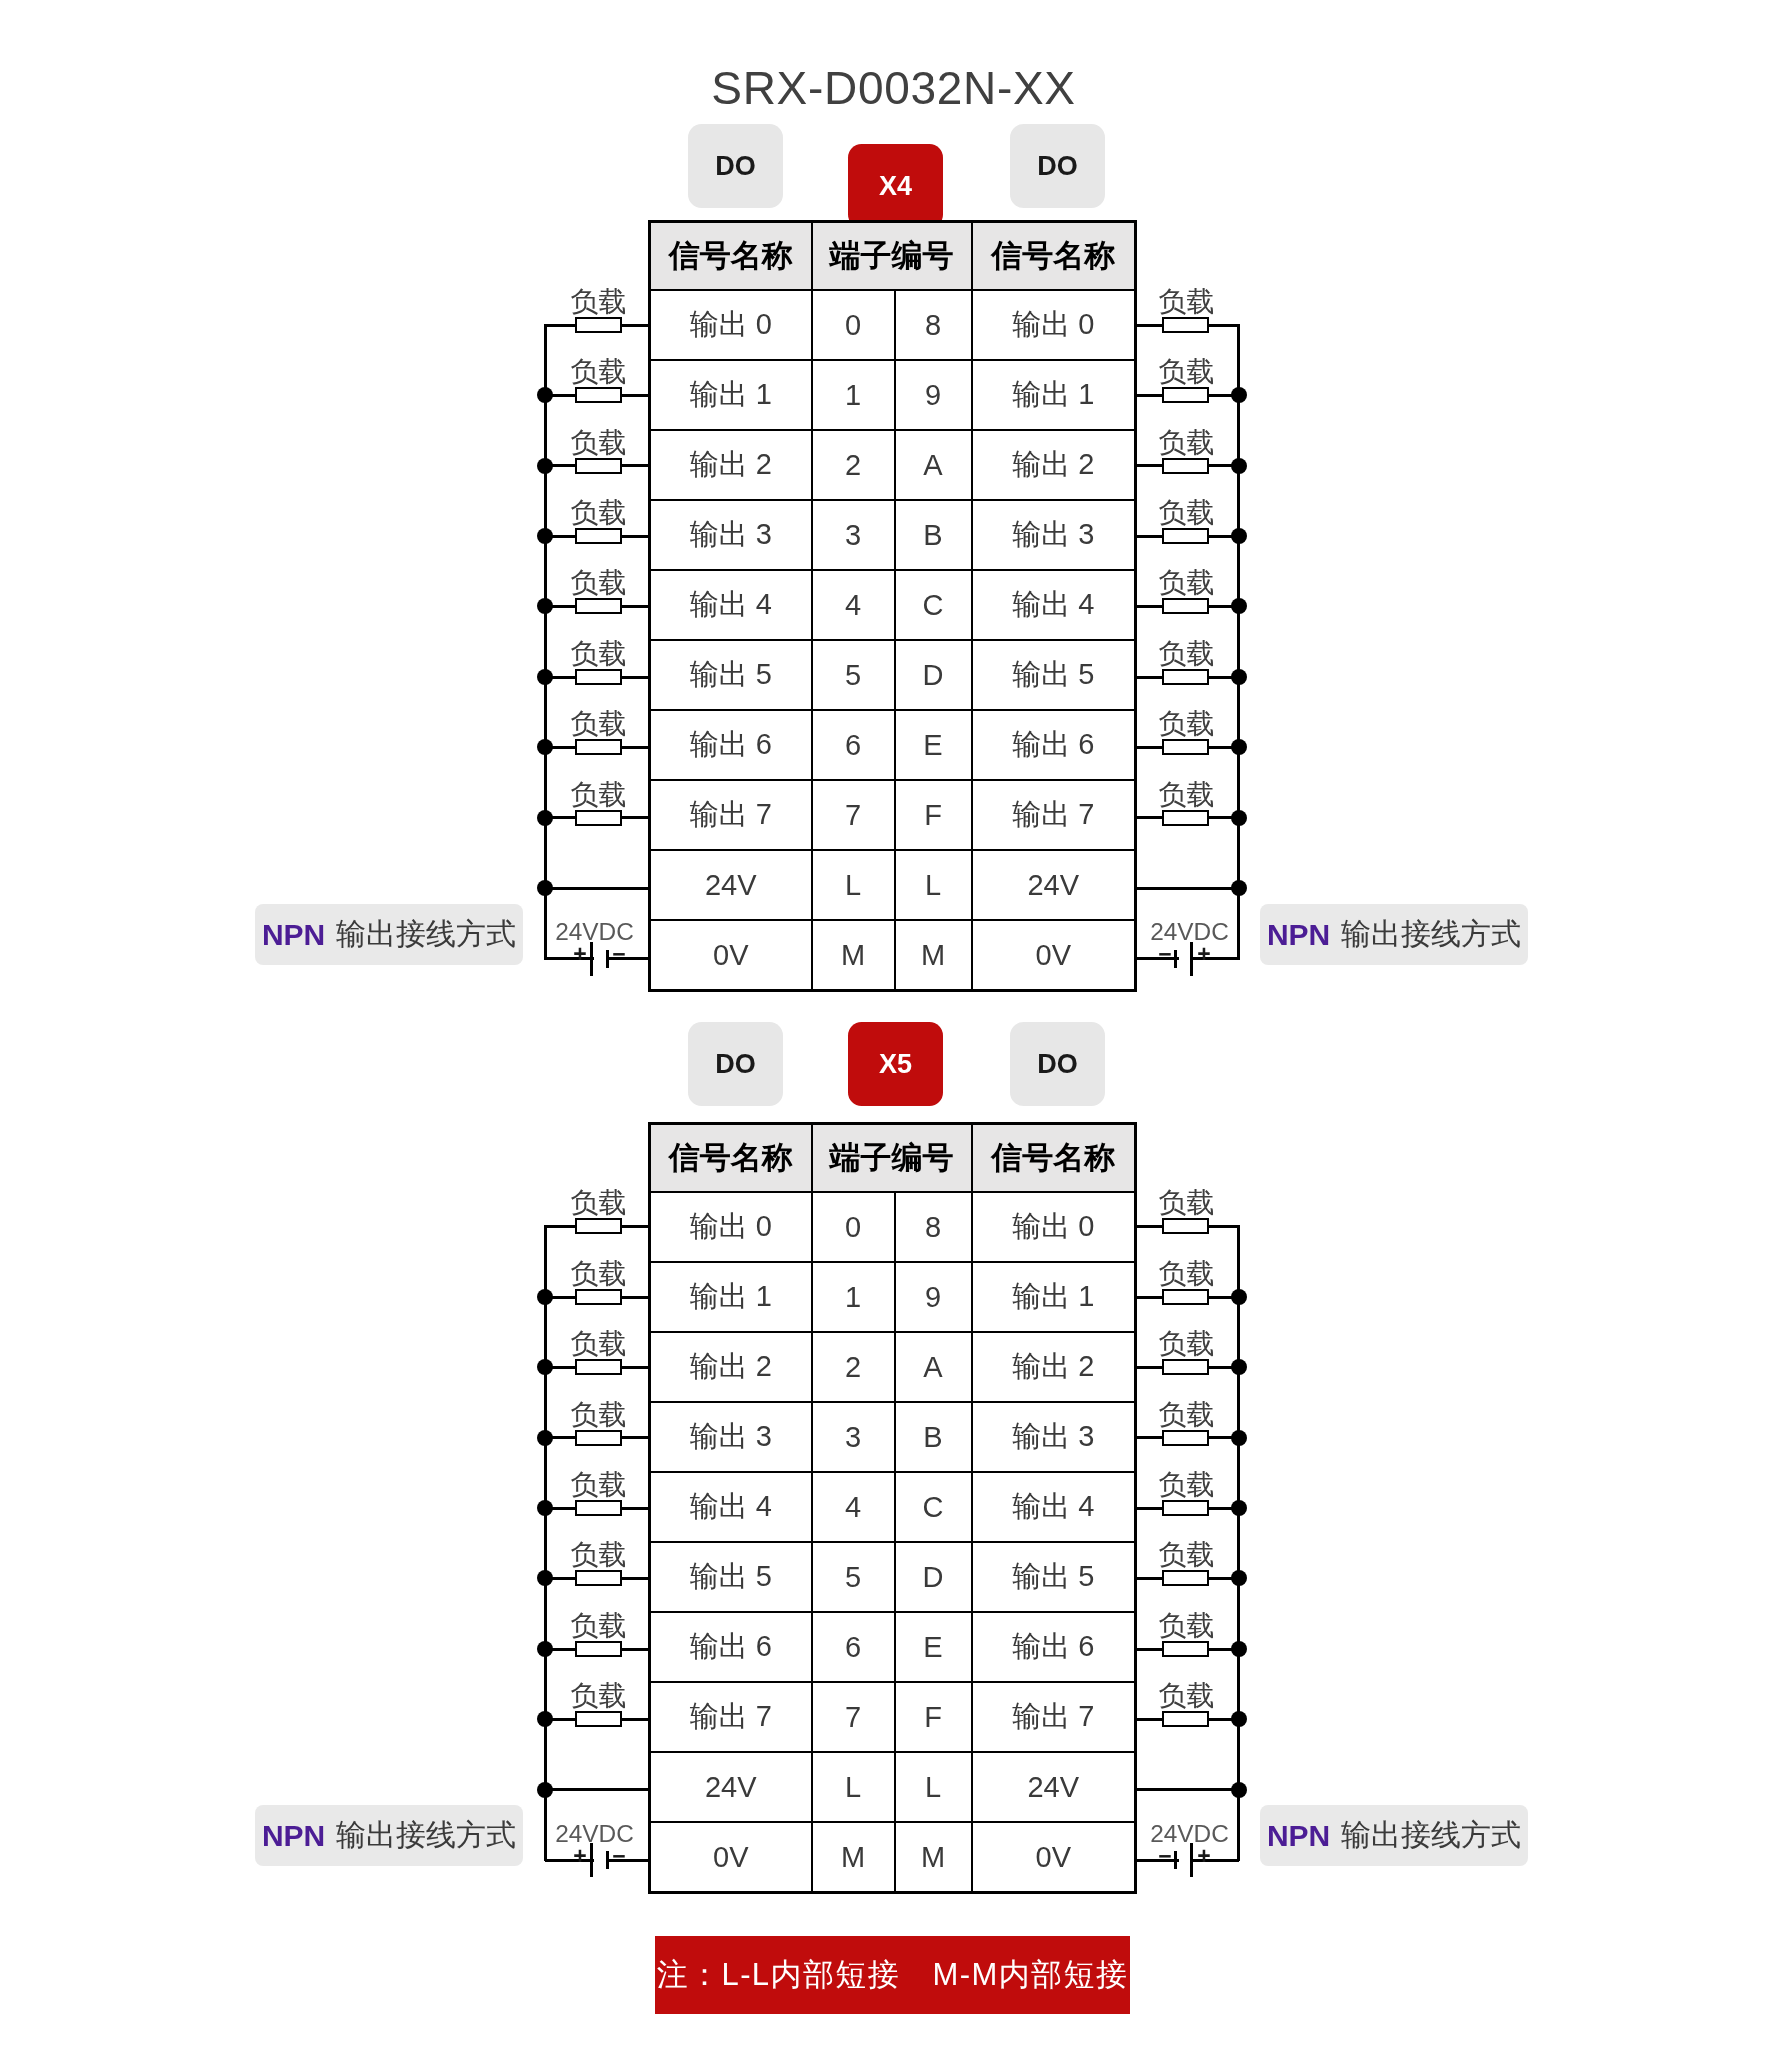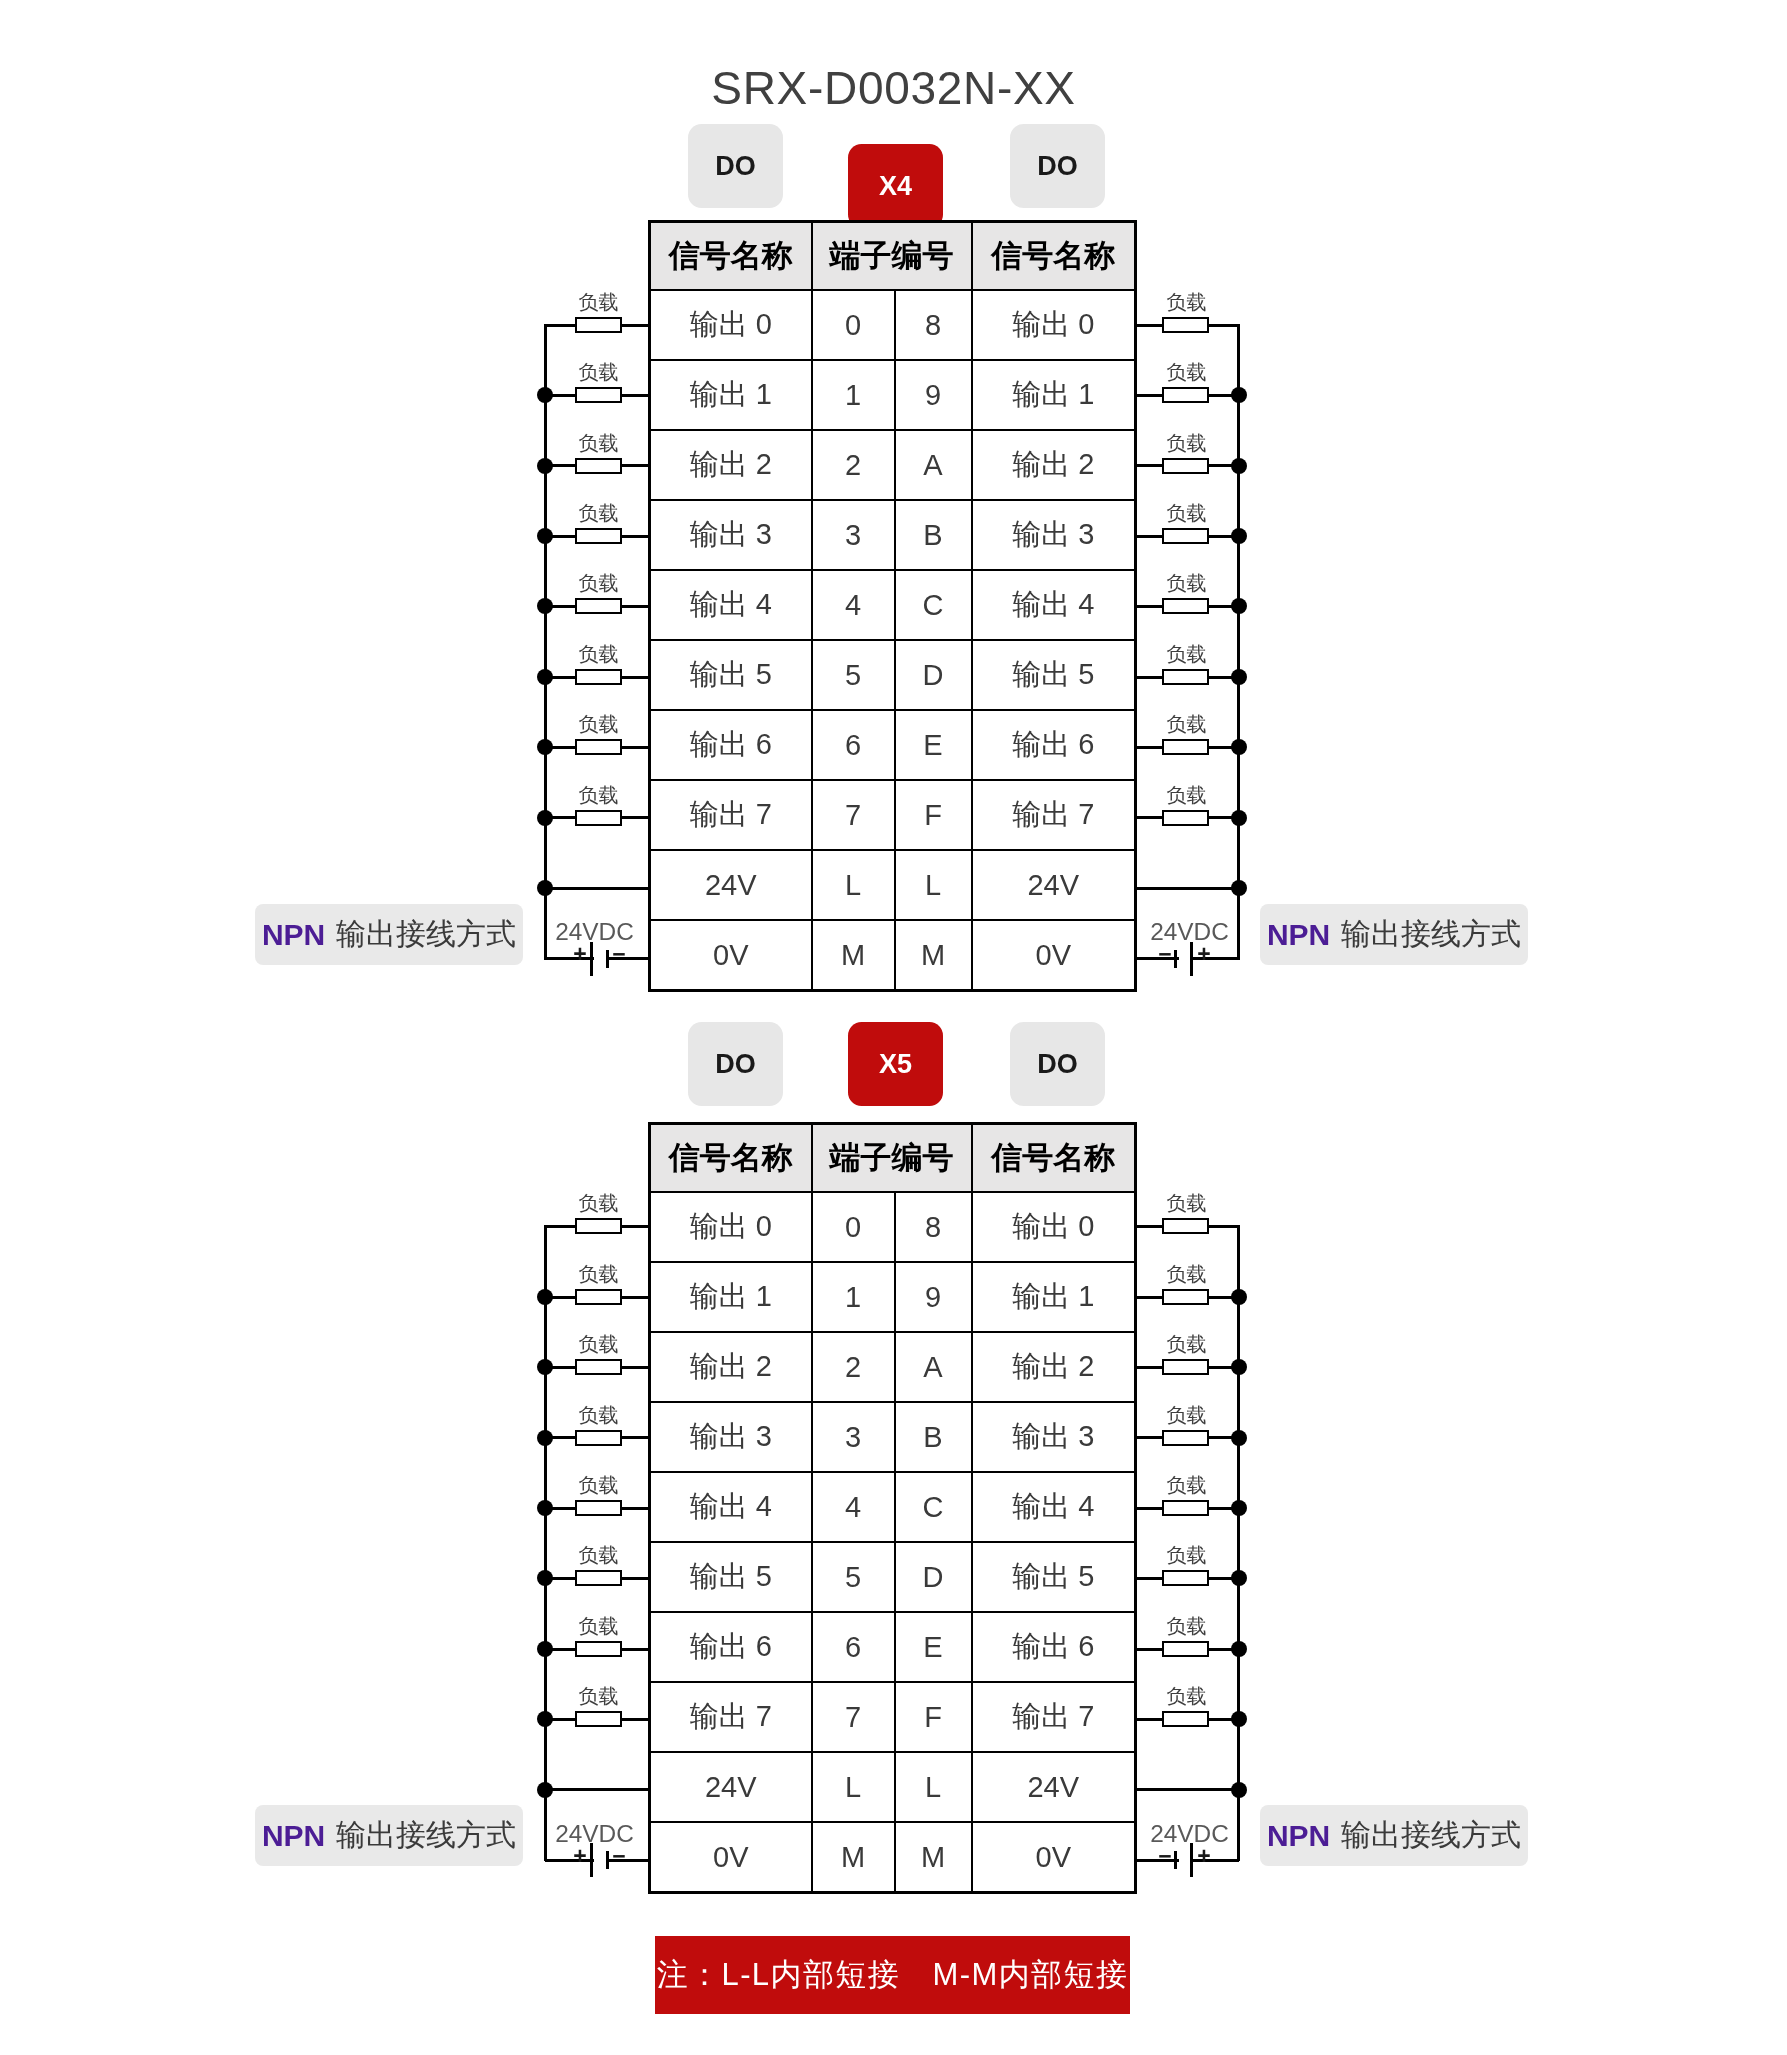--- a/index.html
+++ b/index.html
@@ -18,21 +18,21 @@
   table.io th{height:66px;background:#E7E6E6;font-size:31px;font-weight:700;color:#000;}
   table.io td{height:68px;font-size:29px;font-weight:400;color:#3A3A3A;}
   .caption{position:absolute;width:268px;height:61px;background:#E9E9E9;border-radius:8.1px;
            display:flex;align-items:center;justify-content:center;font-size:30px;color:#3A3A3A;white-space:nowrap;}
   .caption .b{font-weight:800;color:#4c1d95;margin-right:10.8px;}
   .note{position:absolute;left:655px;top:1936px;width:475px;height:78px;background:#C00C0C;
         color:#fff;font-size:31px;display:flex;align-items:center;justify-content:center;letter-spacing:1.4px;}
   .wire{position:absolute;background:#000;}
   .dot{position:absolute;width:16.2px;height:16.2px;border-radius:50%;background:#000;}
   .res{position:absolute;width:47px;height:16.2px;background:#fff;border:2px solid #000;box-sizing:border-box;}
-  .wlabel{position:absolute;width:95px;text-align:center;font-size:20px;color:#3F3F3F;line-height:24.4px;}
+  .wlabel{position:absolute;width:95px;text-align:center;font-size:28px;color:#3F3F3F;line-height:24.4px;}
   .batlabel{position:absolute;width:135px;text-align:center;font-size:24.4px;color:#595959;line-height:20.3px;}
   .batsign{position:absolute;width:30px;text-align:center;font-size:23px;font-weight:700;color:#1A1A1A;line-height:26px;}
   .batbar{position:absolute;background:#000;}
   .batmask{position:absolute;background:#fff;}
 </style>
 </head>
 <body>
 
 <div class="canvas">
 

